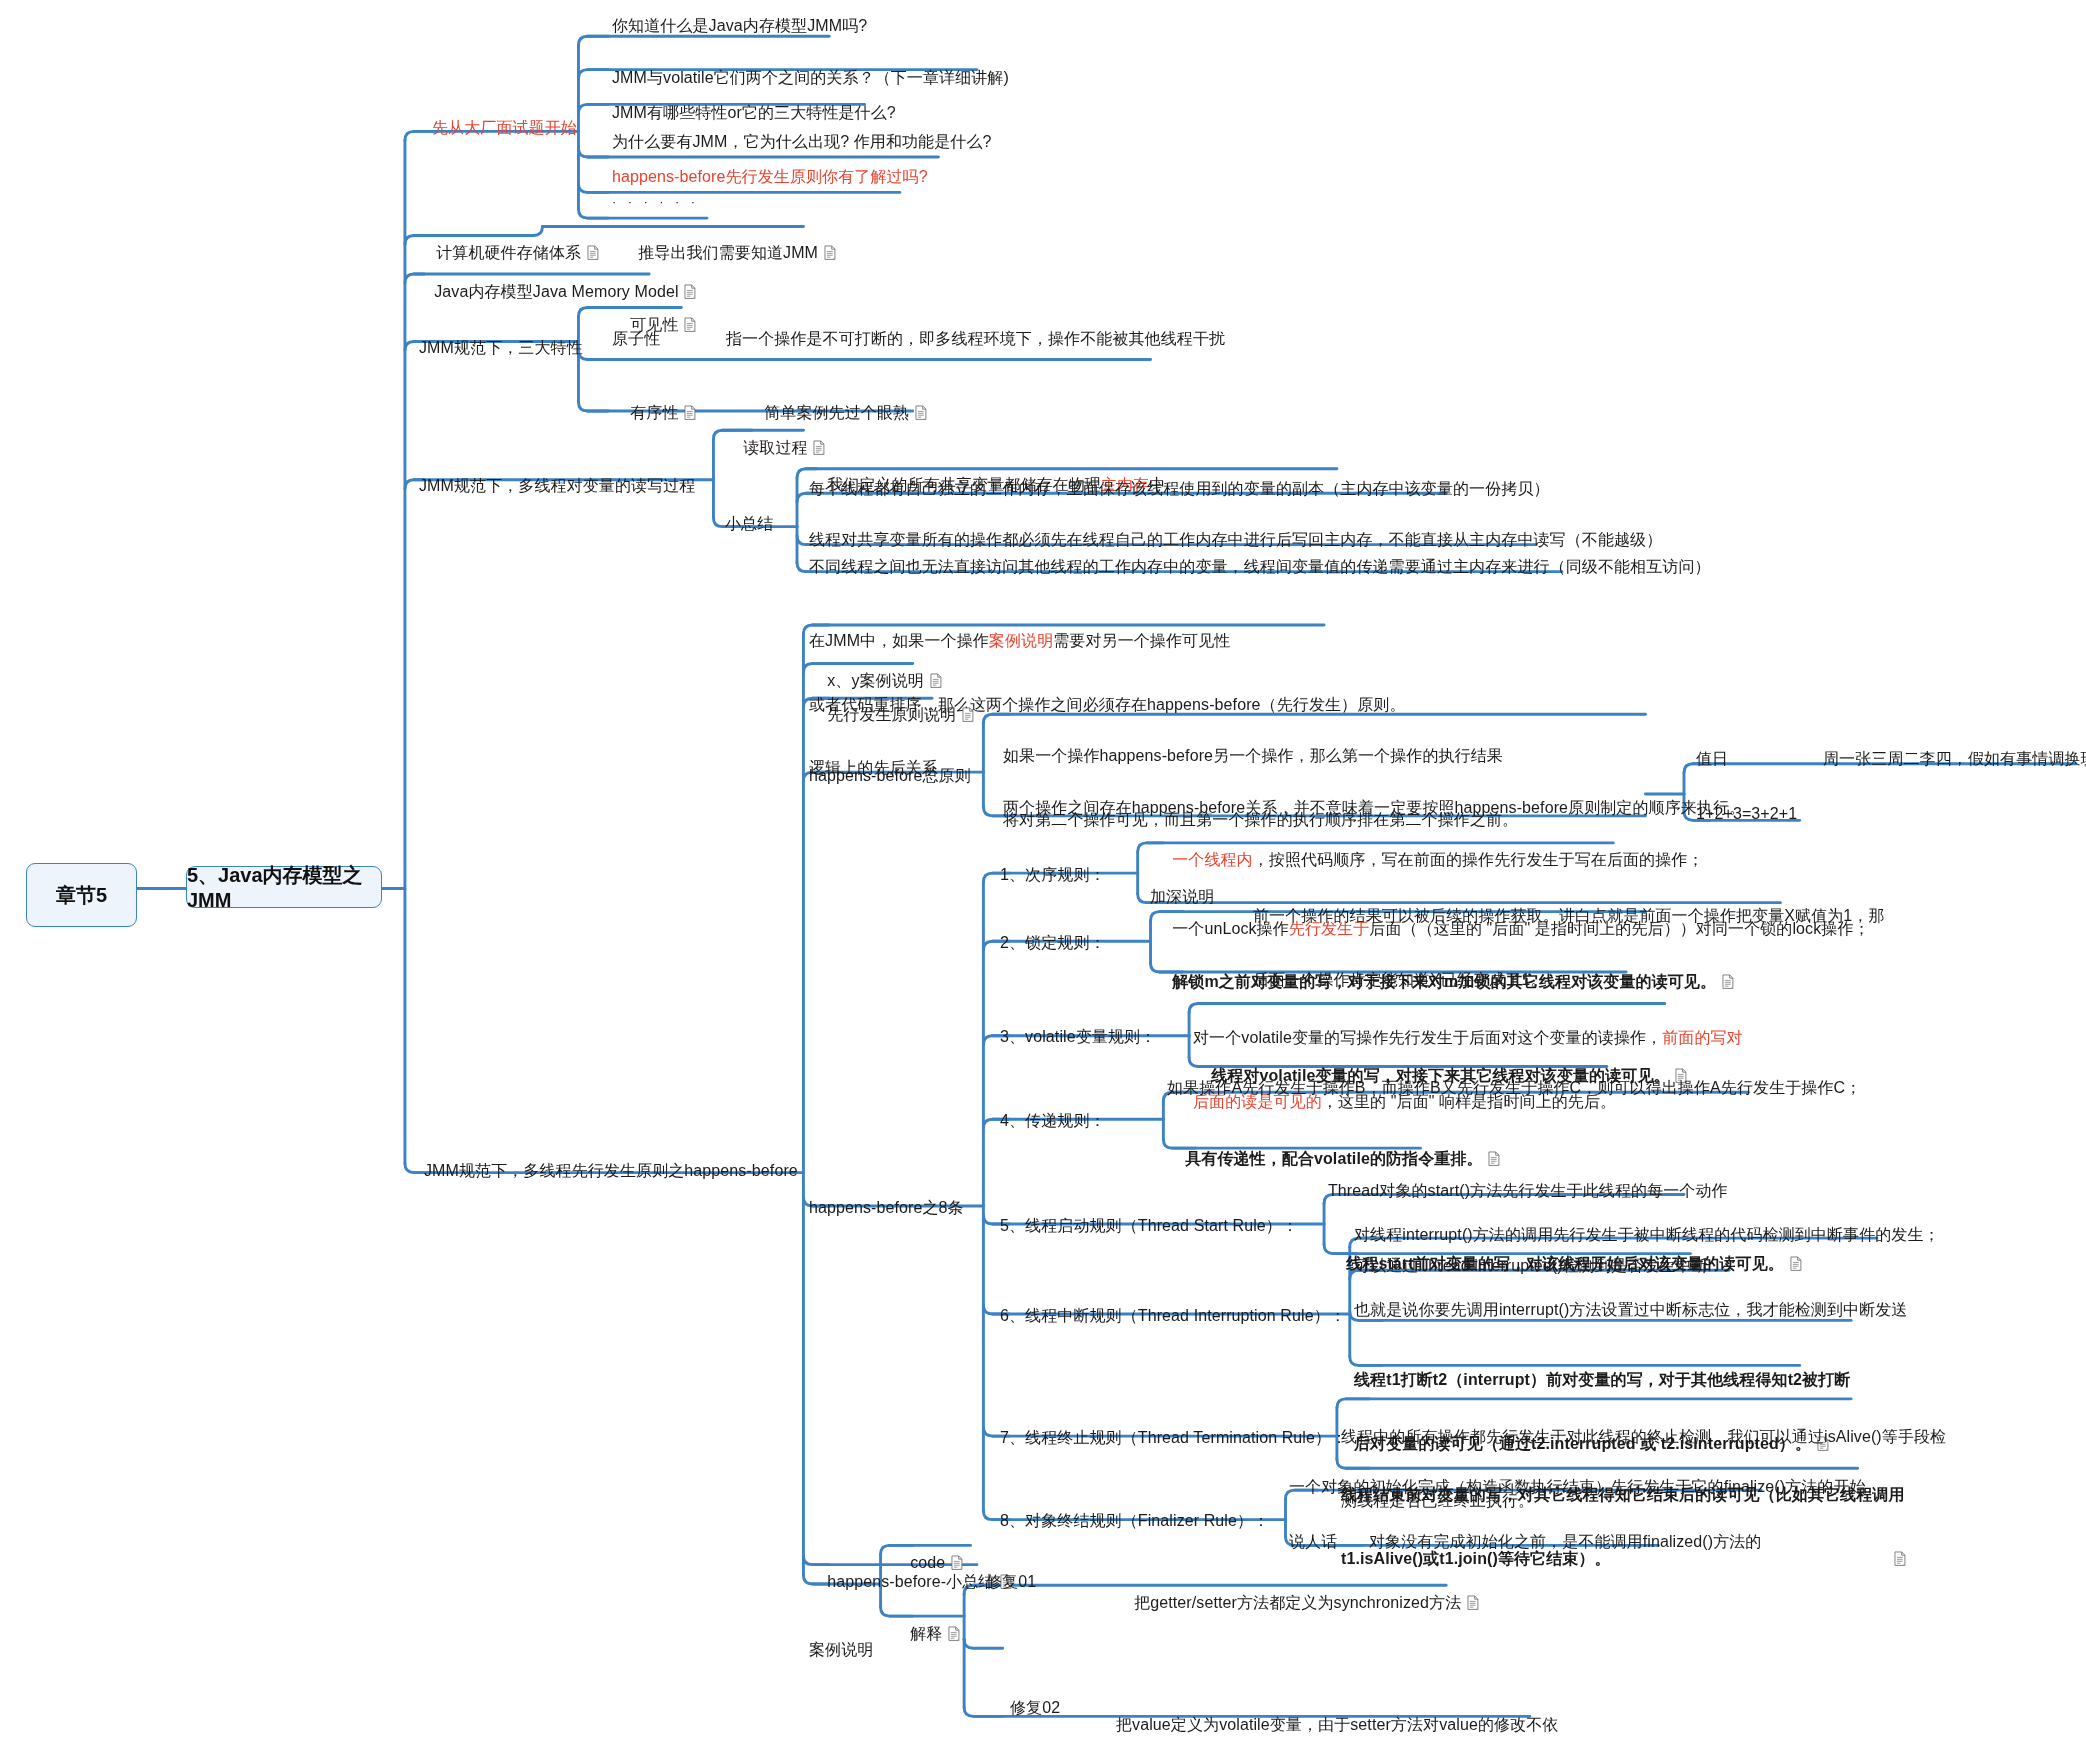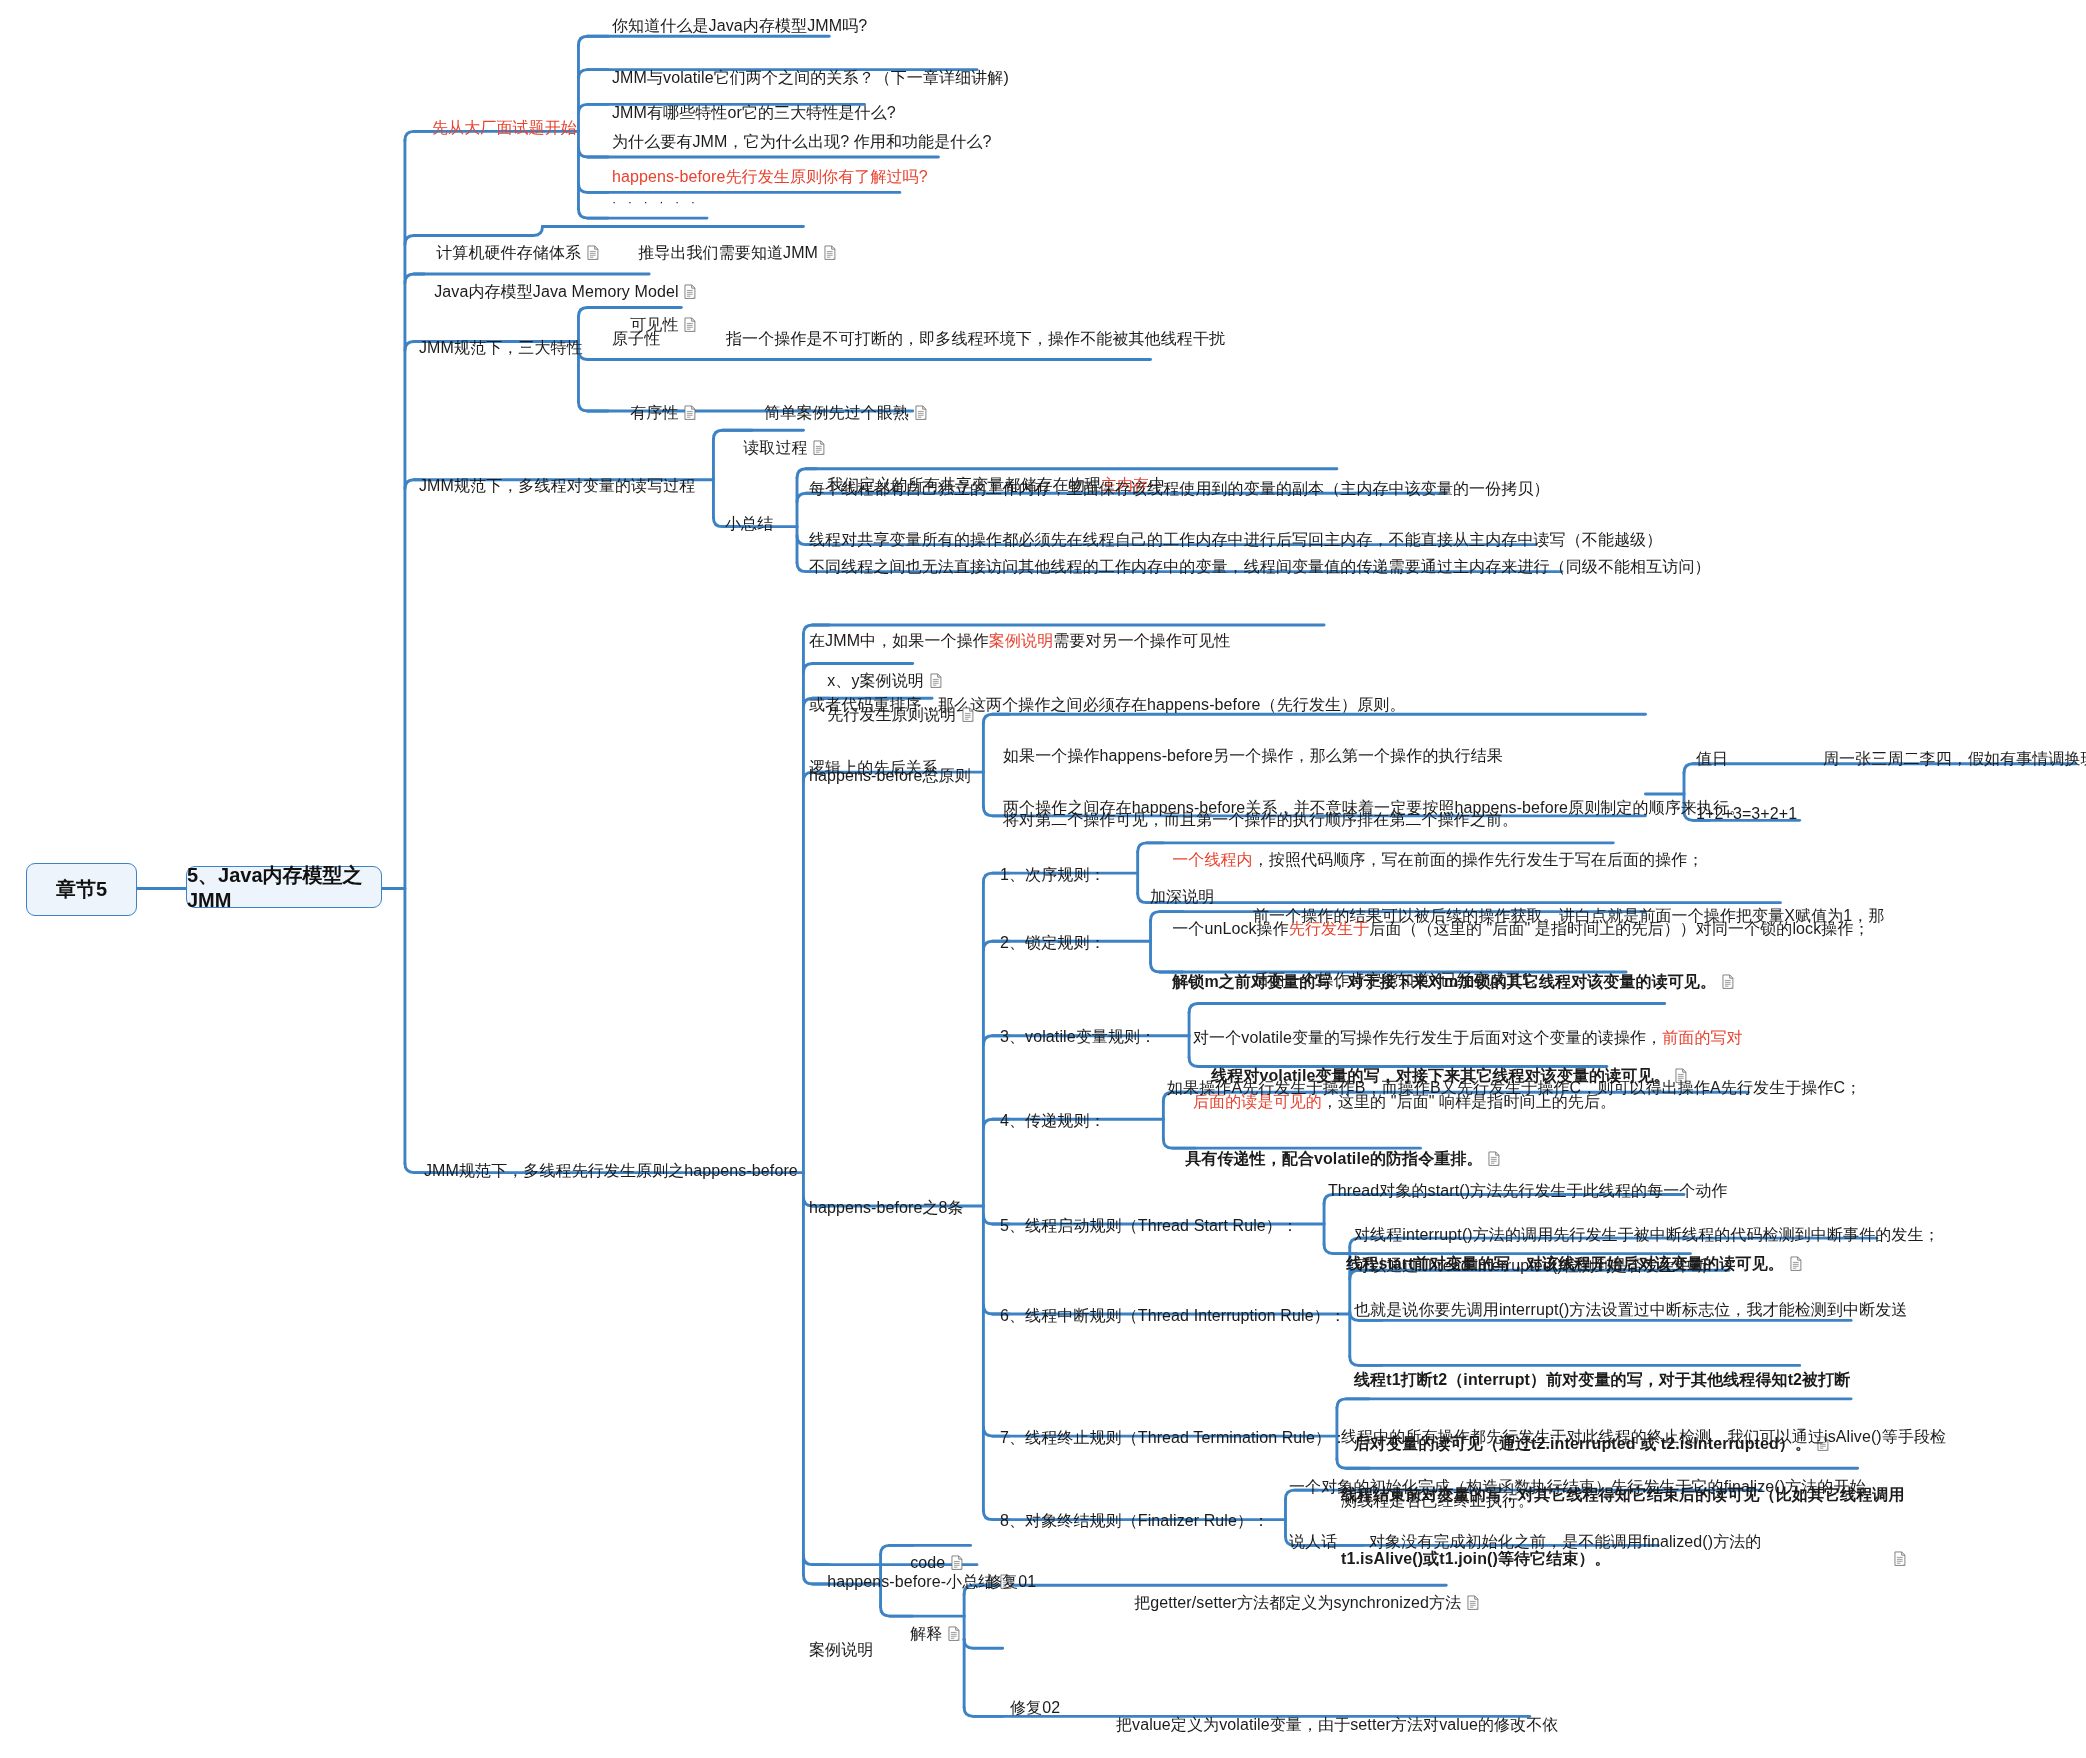--- a/index.html
+++ b/index.html
@@ -243,21 +243,21 @@
       <path d="M1500 2480 q0 -14 14 -14 H1560"></path>
       <path d="M1500 2514 V2550"></path>
       <path d="M1500 2550 q0 14 14 14 H1560"></path>
       <path d="M1514 2466 H2250"></path>
       <path d="M1514 2670 H2380"></path>
       <path d="M1500 2550 V2656"></path>
       <path d="M1500 2656 q0 14 14 14 H1560"></path>
     </g>
   </svg>
 
-  <div class="boxnode" style="left:26px;top:863px;width:111px;height:53px;font-size:20px;">
+  <div class="boxnode" style="left:26px;top:863px;width:111px;height:64px;font-size:20px;">
     <span>章节5</span>
   </div>
 
   <div class="boxnode" style="left:186px;top:866px;width:196px;height:42px;font-size:20px;">
     <span>5、Java内存模型之JMM</span>
   </div>
 
   <div class="node red" style="left:432px;top:117px;">先从大厂面试题开始</div>
 
   <div class="node" style="left:418px;top:221px;">

